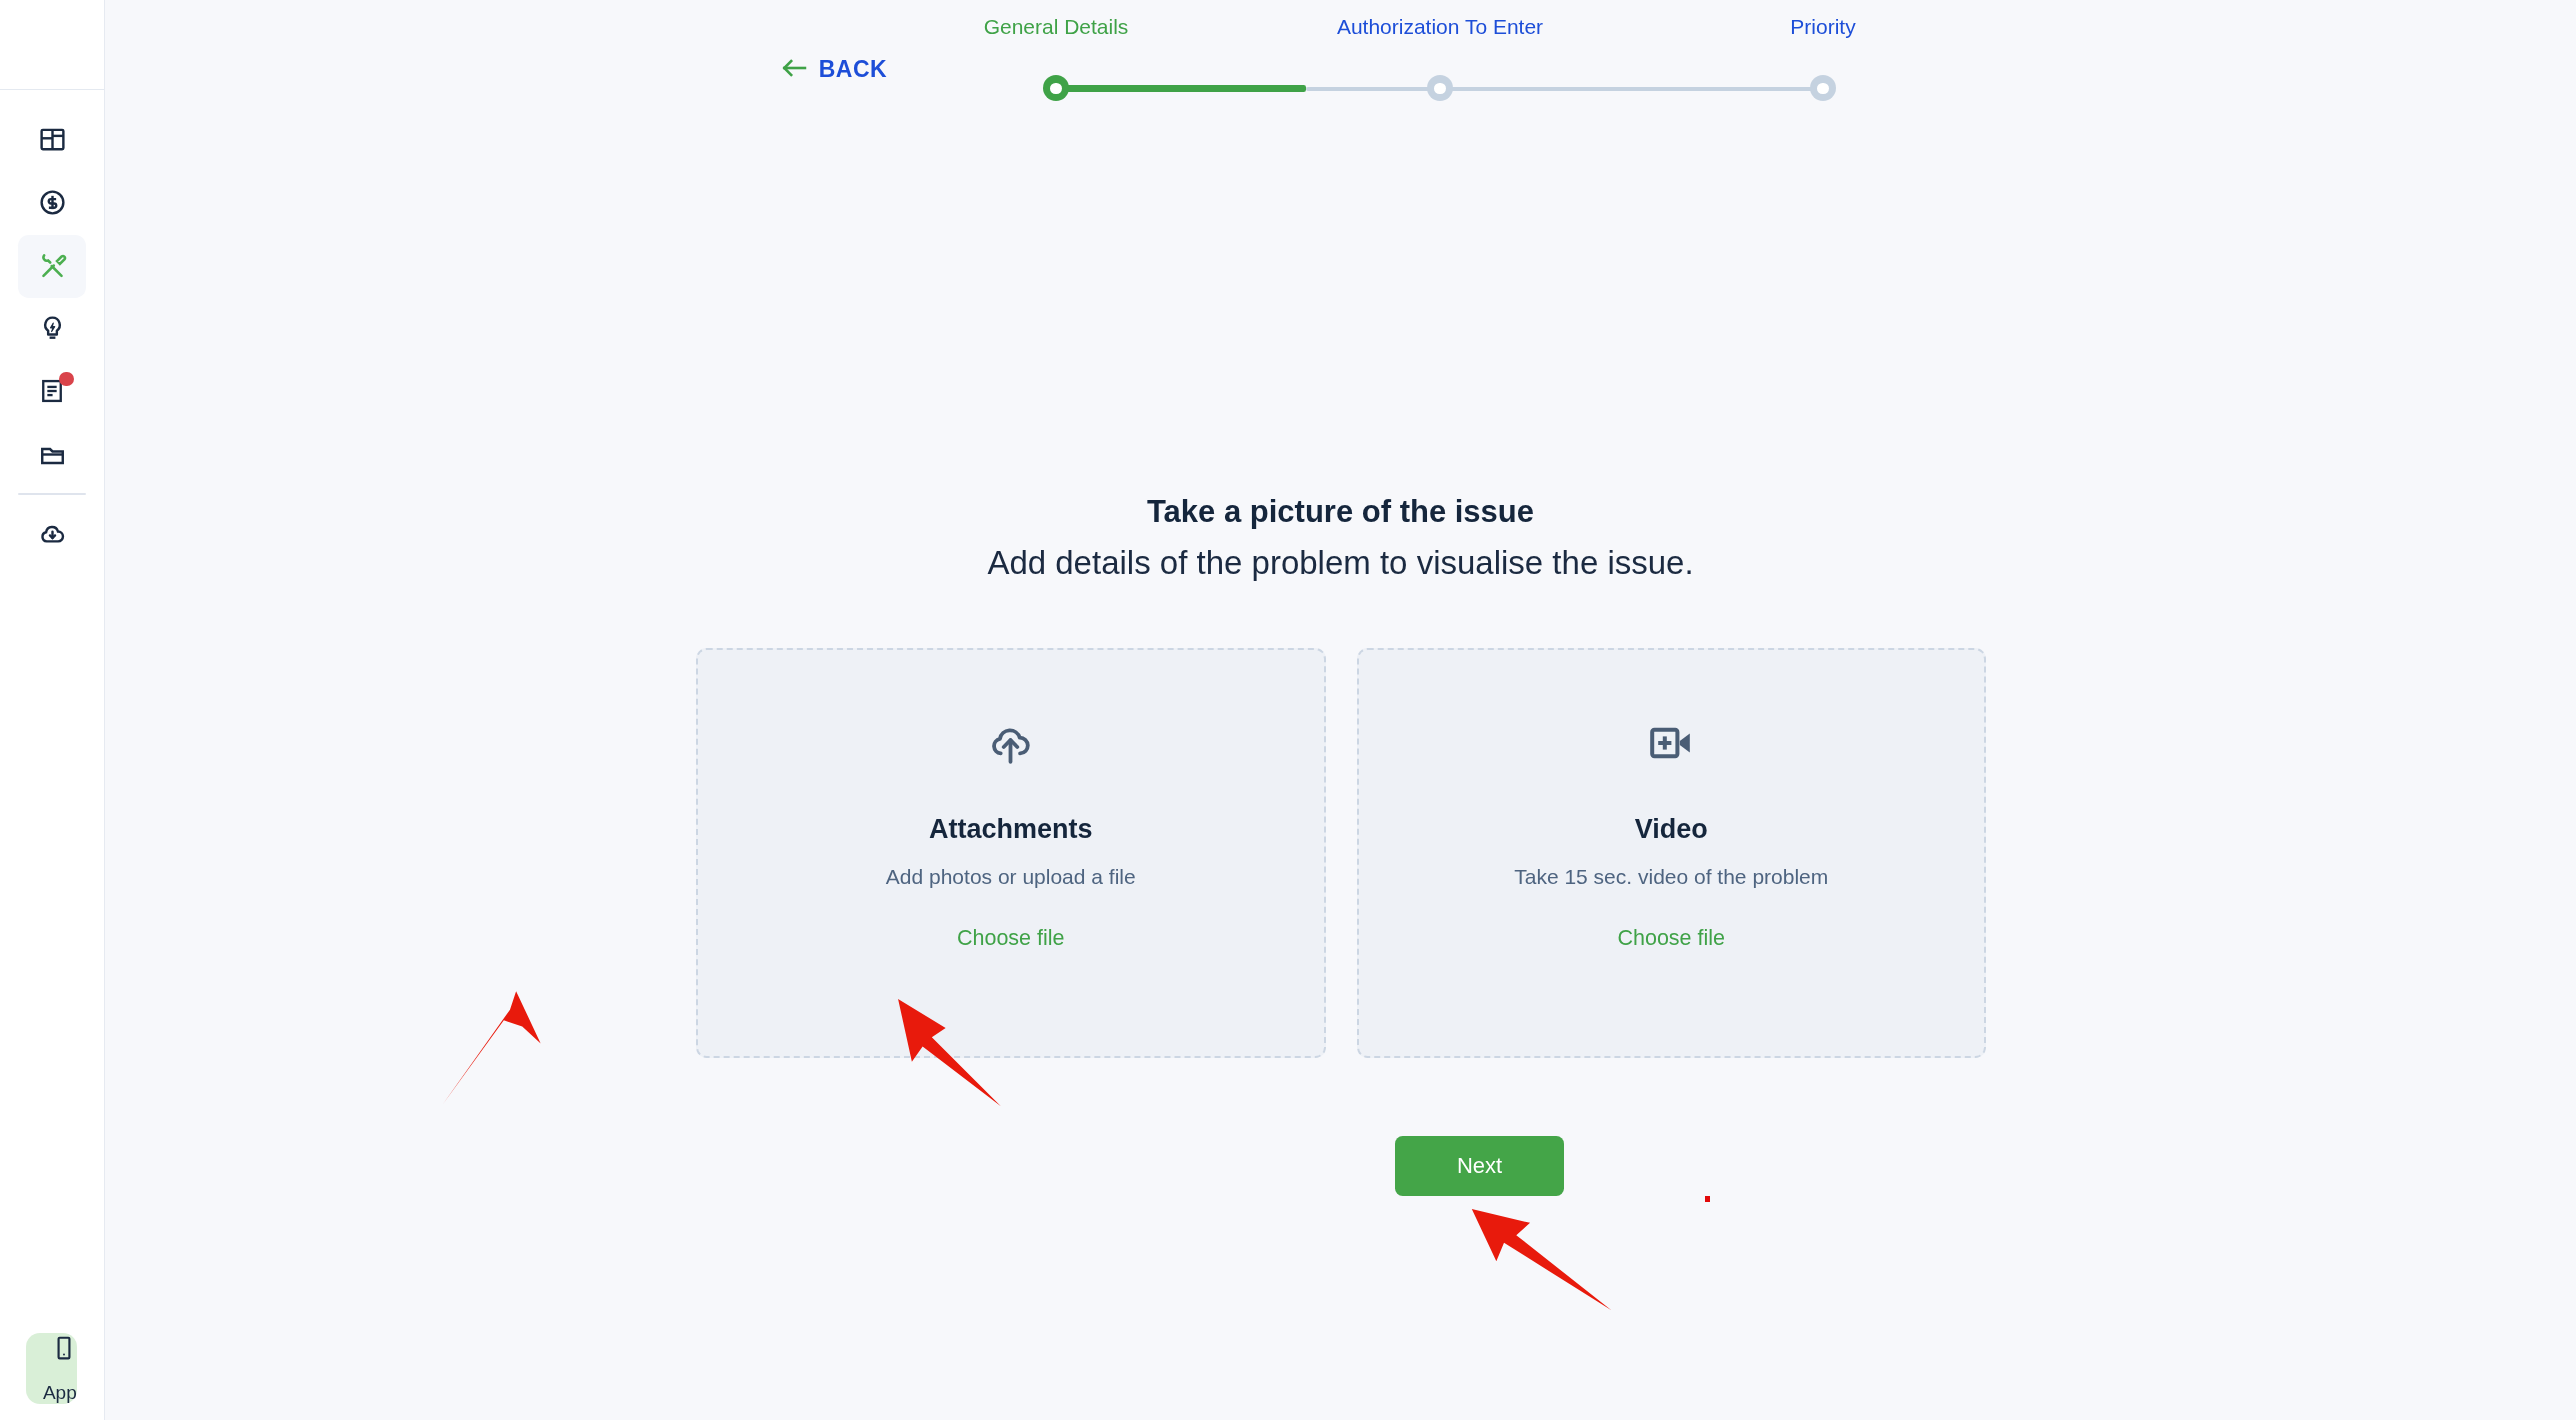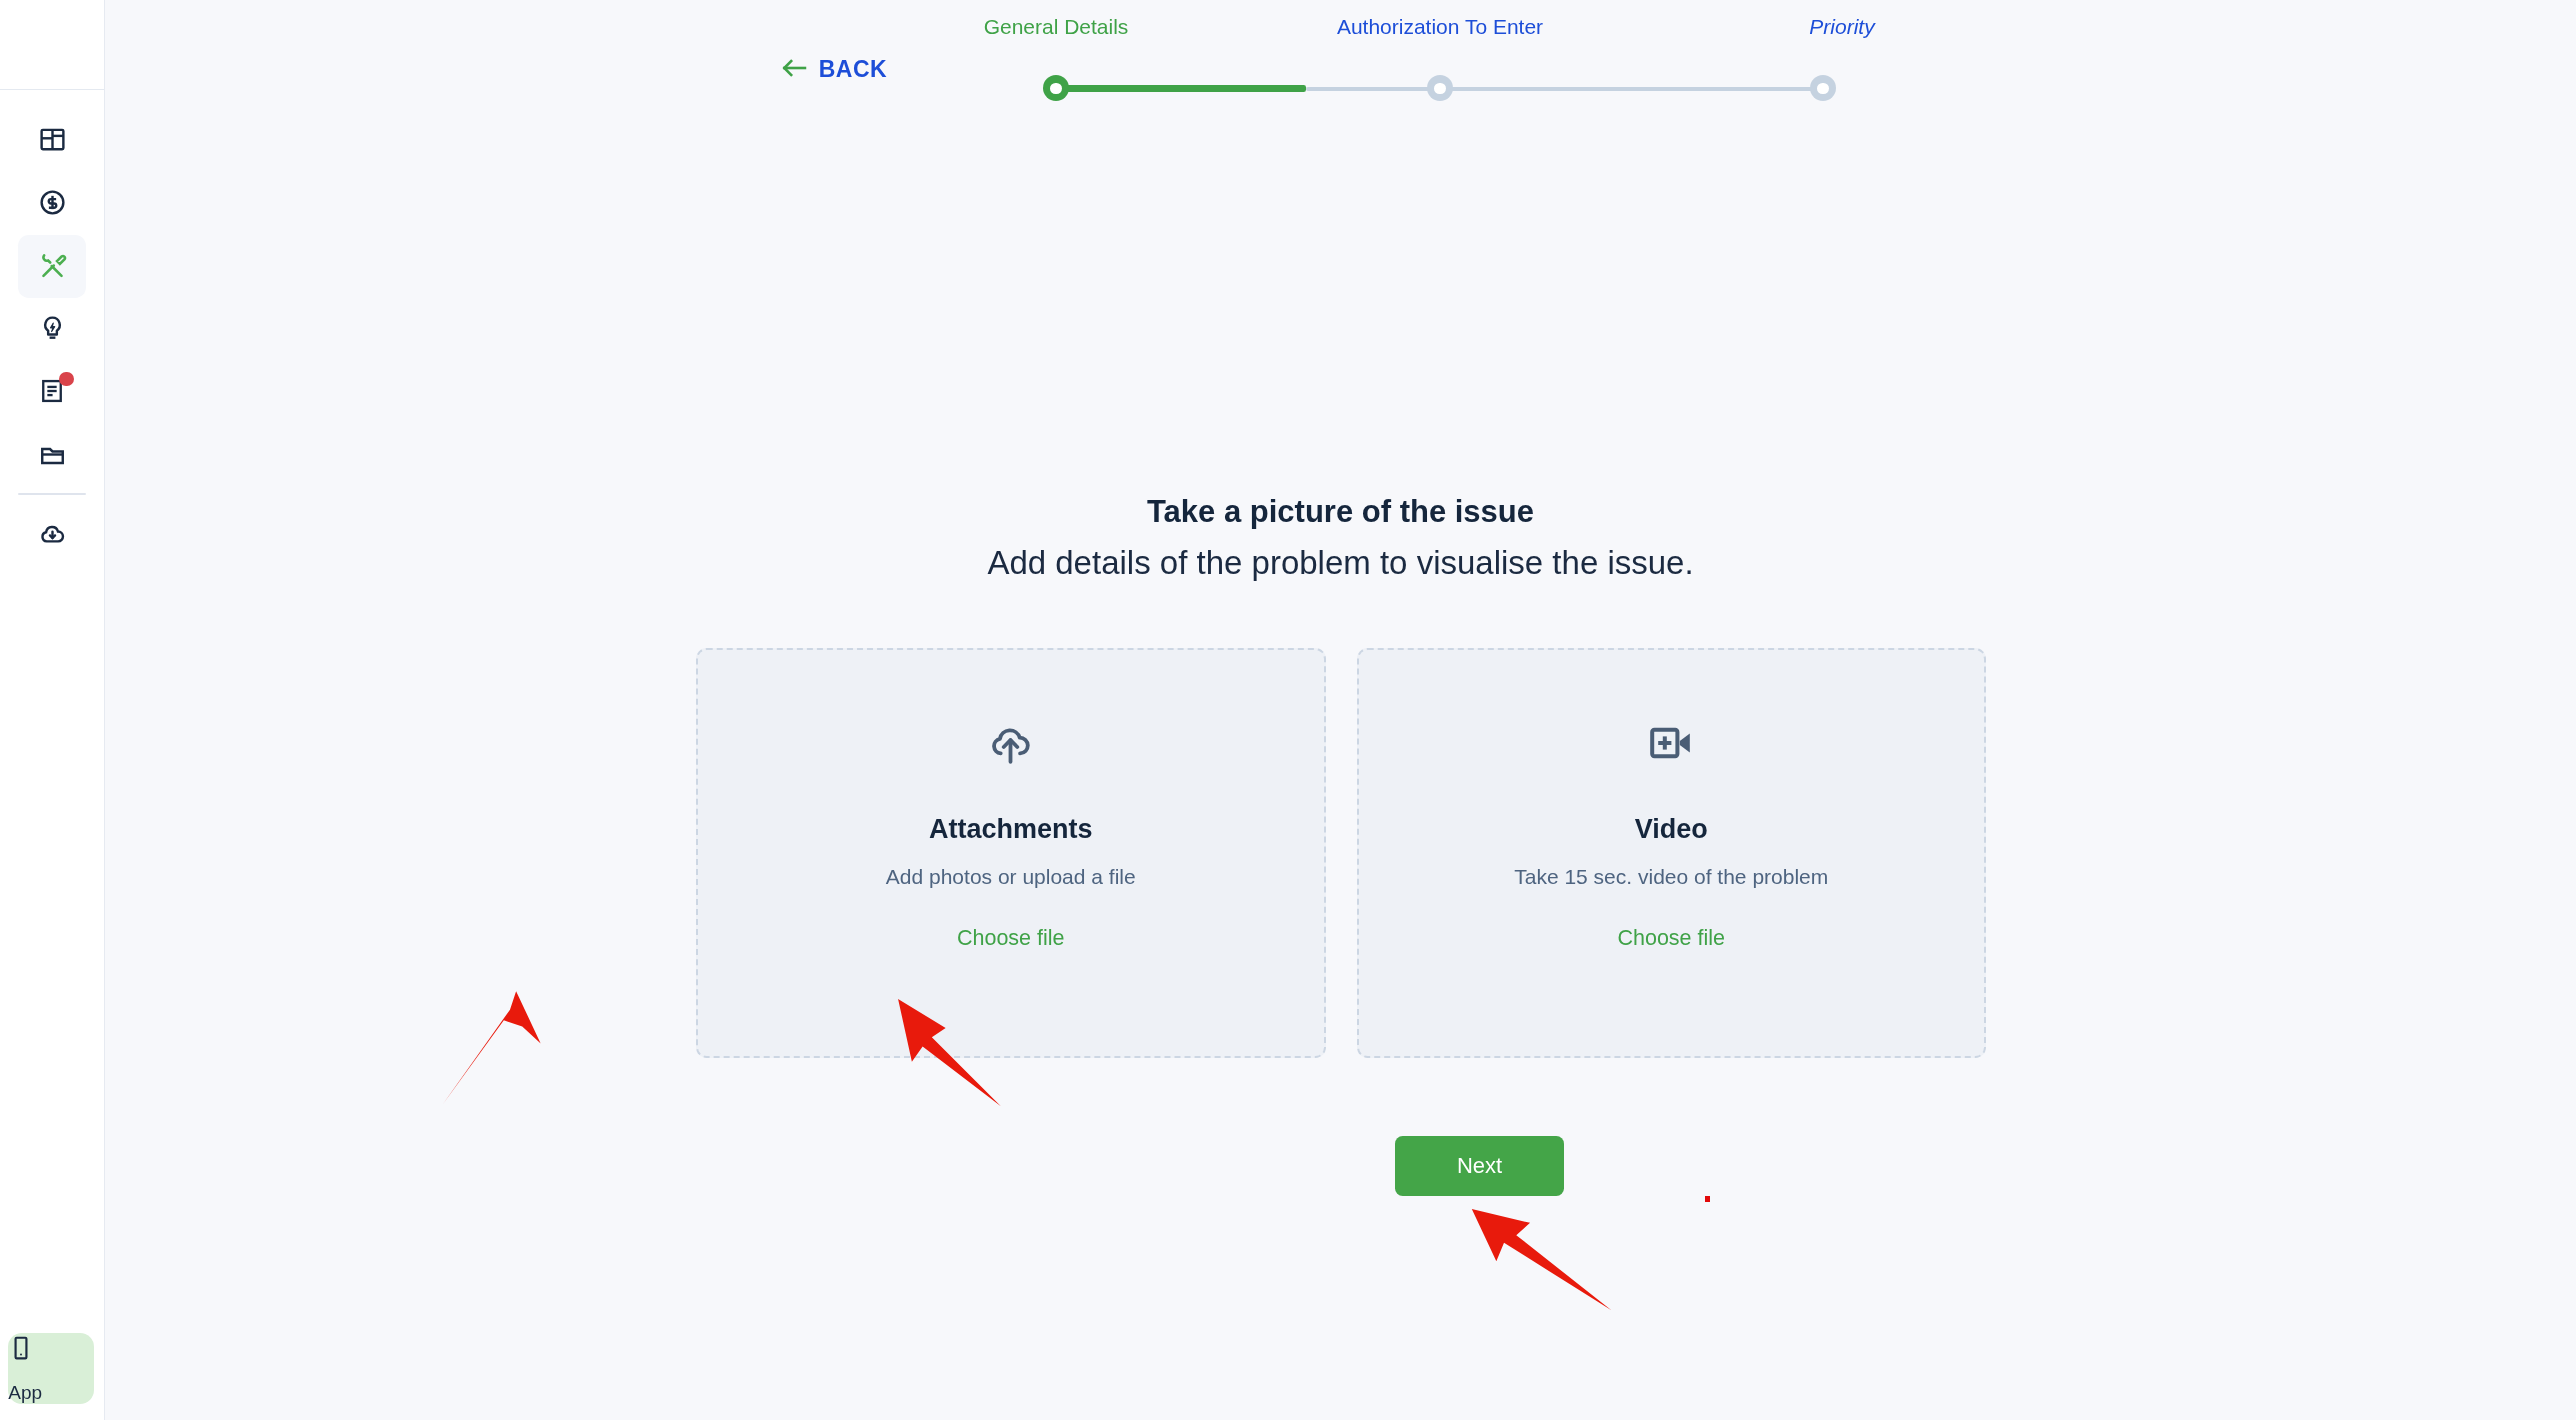--- a/index.html
+++ b/index.html
@@ -80,27 +80,27 @@
   .sidebar-bottom {
     position: absolute;
     left: 0;
     right: 1.5px;
     bottom: 17px;
     display: flex;
     justify-content: center;
   }
 
   .app-button {
-    width: 86px;
+    width: 51px;
     height: 71px;
     border-radius: 14px;
     background: #d9efd7;
     display: flex;
     flex-direction: column;
-    align-items: flex-start;
+    align-items: flex-end;
     justify-content: center;
     gap: 19px;
     cursor: pointer;
   }
 
   .app-button-label {
     font-size: 19px;
     color: #1b2a41;
     line-height: 1;
   }
@@ -408,21 +408,21 @@
             <polyline points="12,4 3,13 12,22"></polyline>
           </svg>
         </span>
         <span class="back-label">BACK</span>
       </div>
 
       <div class="stepper">
         <div class="step-labels">
           <span class="step-label done" style="left:0px;">General Details</span>
           <span class="step-label todo" style="left:384px;">Authorization To Enter</span>
-          <span class="step-label todo" style="left:786px;font-style:italic;">Priority</span>
+          <span class="step-label todo" style="left:767px;">Priority</span>
         </div>
 
         <div class="step-track">
           <div class="track-line filled" style="left:6.1px; width:244px;"></div>
           <div class="track-line" style="left:250px; width:517px;"></div>
 
           <div class="step-dot done" style="left:0px;">
             <span class="inner"></span>
           </div>
           <div class="step-dot todo" style="left:384px;">

